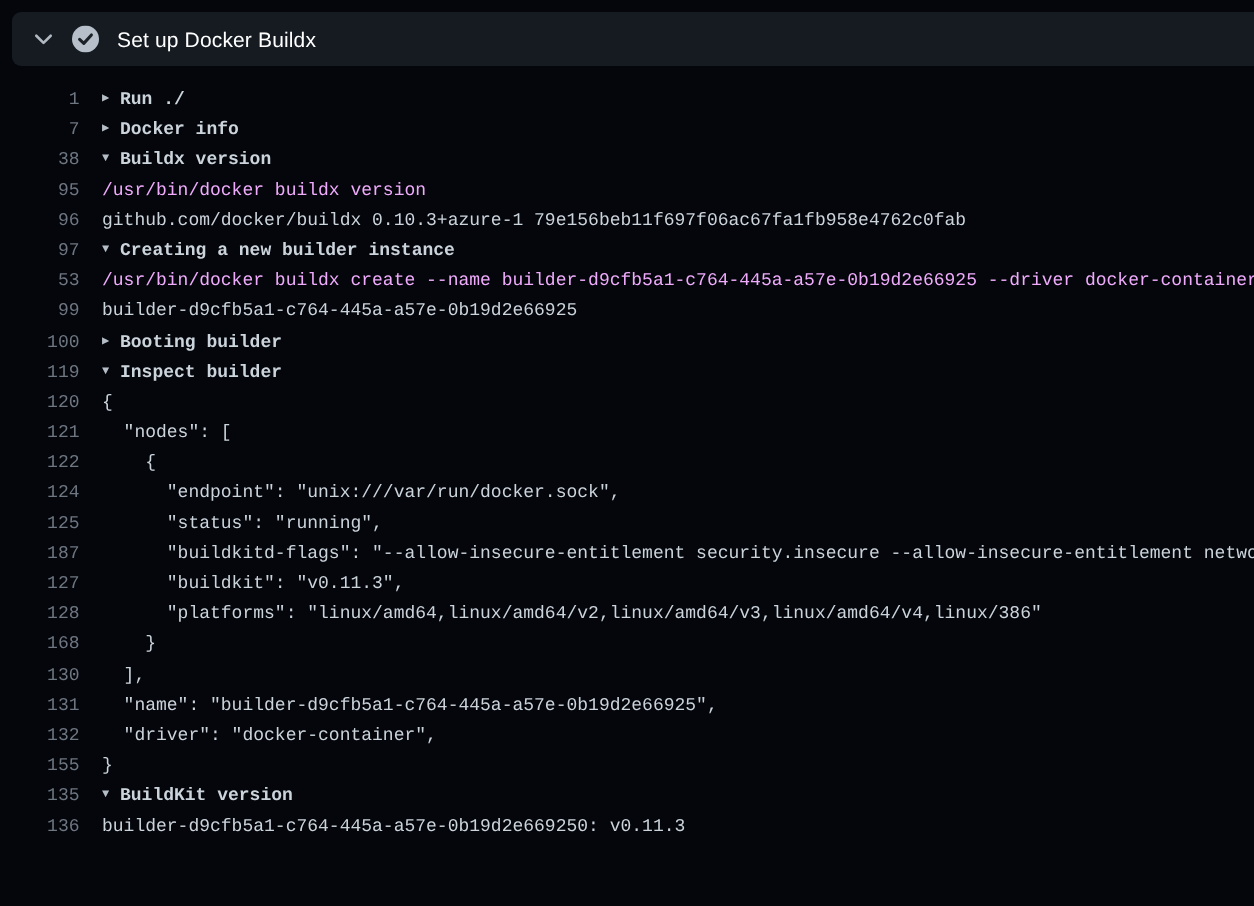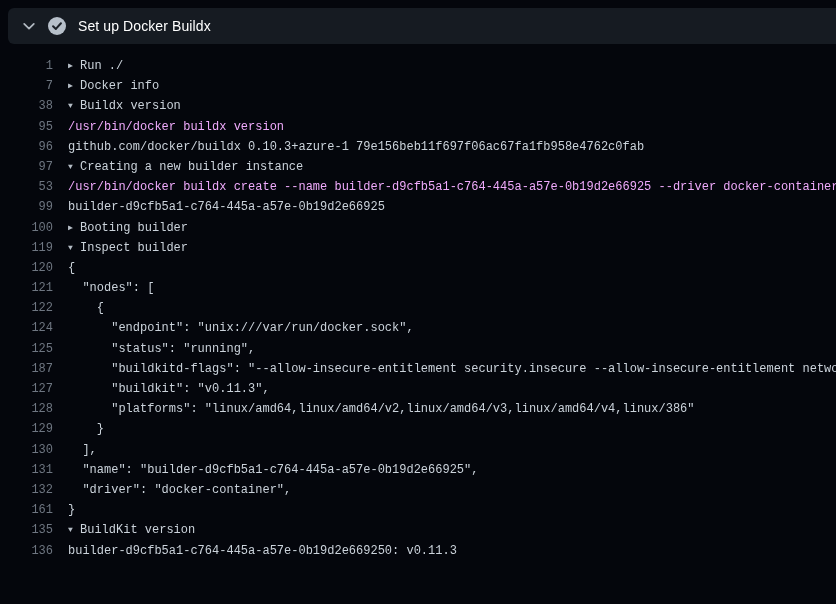--- a/index.html
+++ b/index.html
@@ -61,21 +61,21 @@
     color: #6e7681;
     cursor: pointer;
   }
   .content {
     flex: 1 1 auto;
     padding-left: 15px;
     color: #cbd3db;
     overflow: hidden;
   }
   .row.group { cursor: pointer; }
-  .row.group .content { padding-left: 15px; }
+  .row.group .content { padding-left: 15px; font-weight: bold; }
   .tri {
     display: inline-block;
     width: 12px;
     font-size: 8px;
     color: #b5bdc6;
     vertical-align: middle;
   }
   .row.cmd .content { color: #f0abfc; }
 </style>
 </head>
@@ -108,20 +108,20 @@
     <div class="row group"><span class="num">100</span><span class="content"><span class="tri">▶</span>Booting builder</span></div>
     <div class="row group"><span class="num">119</span><span class="content"><span class="tri">▼</span>Inspect builder</span></div>
     <div class="row out"><span class="num">120</span><span class="content">{</span></div>
     <div class="row out"><span class="num">121</span><span class="content">  "nodes": [</span></div>
     <div class="row out"><span class="num">122</span><span class="content">    {</span></div>
     <div class="row out"><span class="num">124</span><span class="content">      "endpoint": "unix:///var/run/docker.sock",</span></div>
     <div class="row out"><span class="num">125</span><span class="content">      "status": "running",</span></div>
     <div class="row out"><span class="num">187</span><span class="content">      "buildkitd-flags": "--allow-insecure-entitlement security.insecure --allow-insecure-entitlement network.host",</span></div>
     <div class="row out"><span class="num">127</span><span class="content">      "buildkit": "v0.11.3",</span></div>
     <div class="row out"><span class="num">128</span><span class="content">      "platforms": "linux/amd64,linux/amd64/v2,linux/amd64/v3,linux/amd64/v4,linux/386"</span></div>
-    <div class="row out"><span class="num">129</span><span class="content">    }</span></div>
+    <div class="row out"><span class="num">168</span><span class="content">    }</span></div>
     <div class="row out"><span class="num">130</span><span class="content">  ],</span></div>
     <div class="row out"><span class="num">131</span><span class="content">  "name": "builder-d9cfb5a1-c764-445a-a57e-0b19d2e66925",</span></div>
     <div class="row out"><span class="num">132</span><span class="content">  "driver": "docker-container",</span></div>
-    <div class="row out"><span class="num">161</span><span class="content">}</span></div>
+    <div class="row out"><span class="num">155</span><span class="content">}</span></div>
     <div class="row group"><span class="num">135</span><span class="content"><span class="tri">▼</span>BuildKit version</span></div>
     <div class="row out"><span class="num">136</span><span class="content">builder-d9cfb5a1-c764-445a-a57e-0b19d2e669250: v0.11.3</span></div>
   </div>
 
 </body></html>

